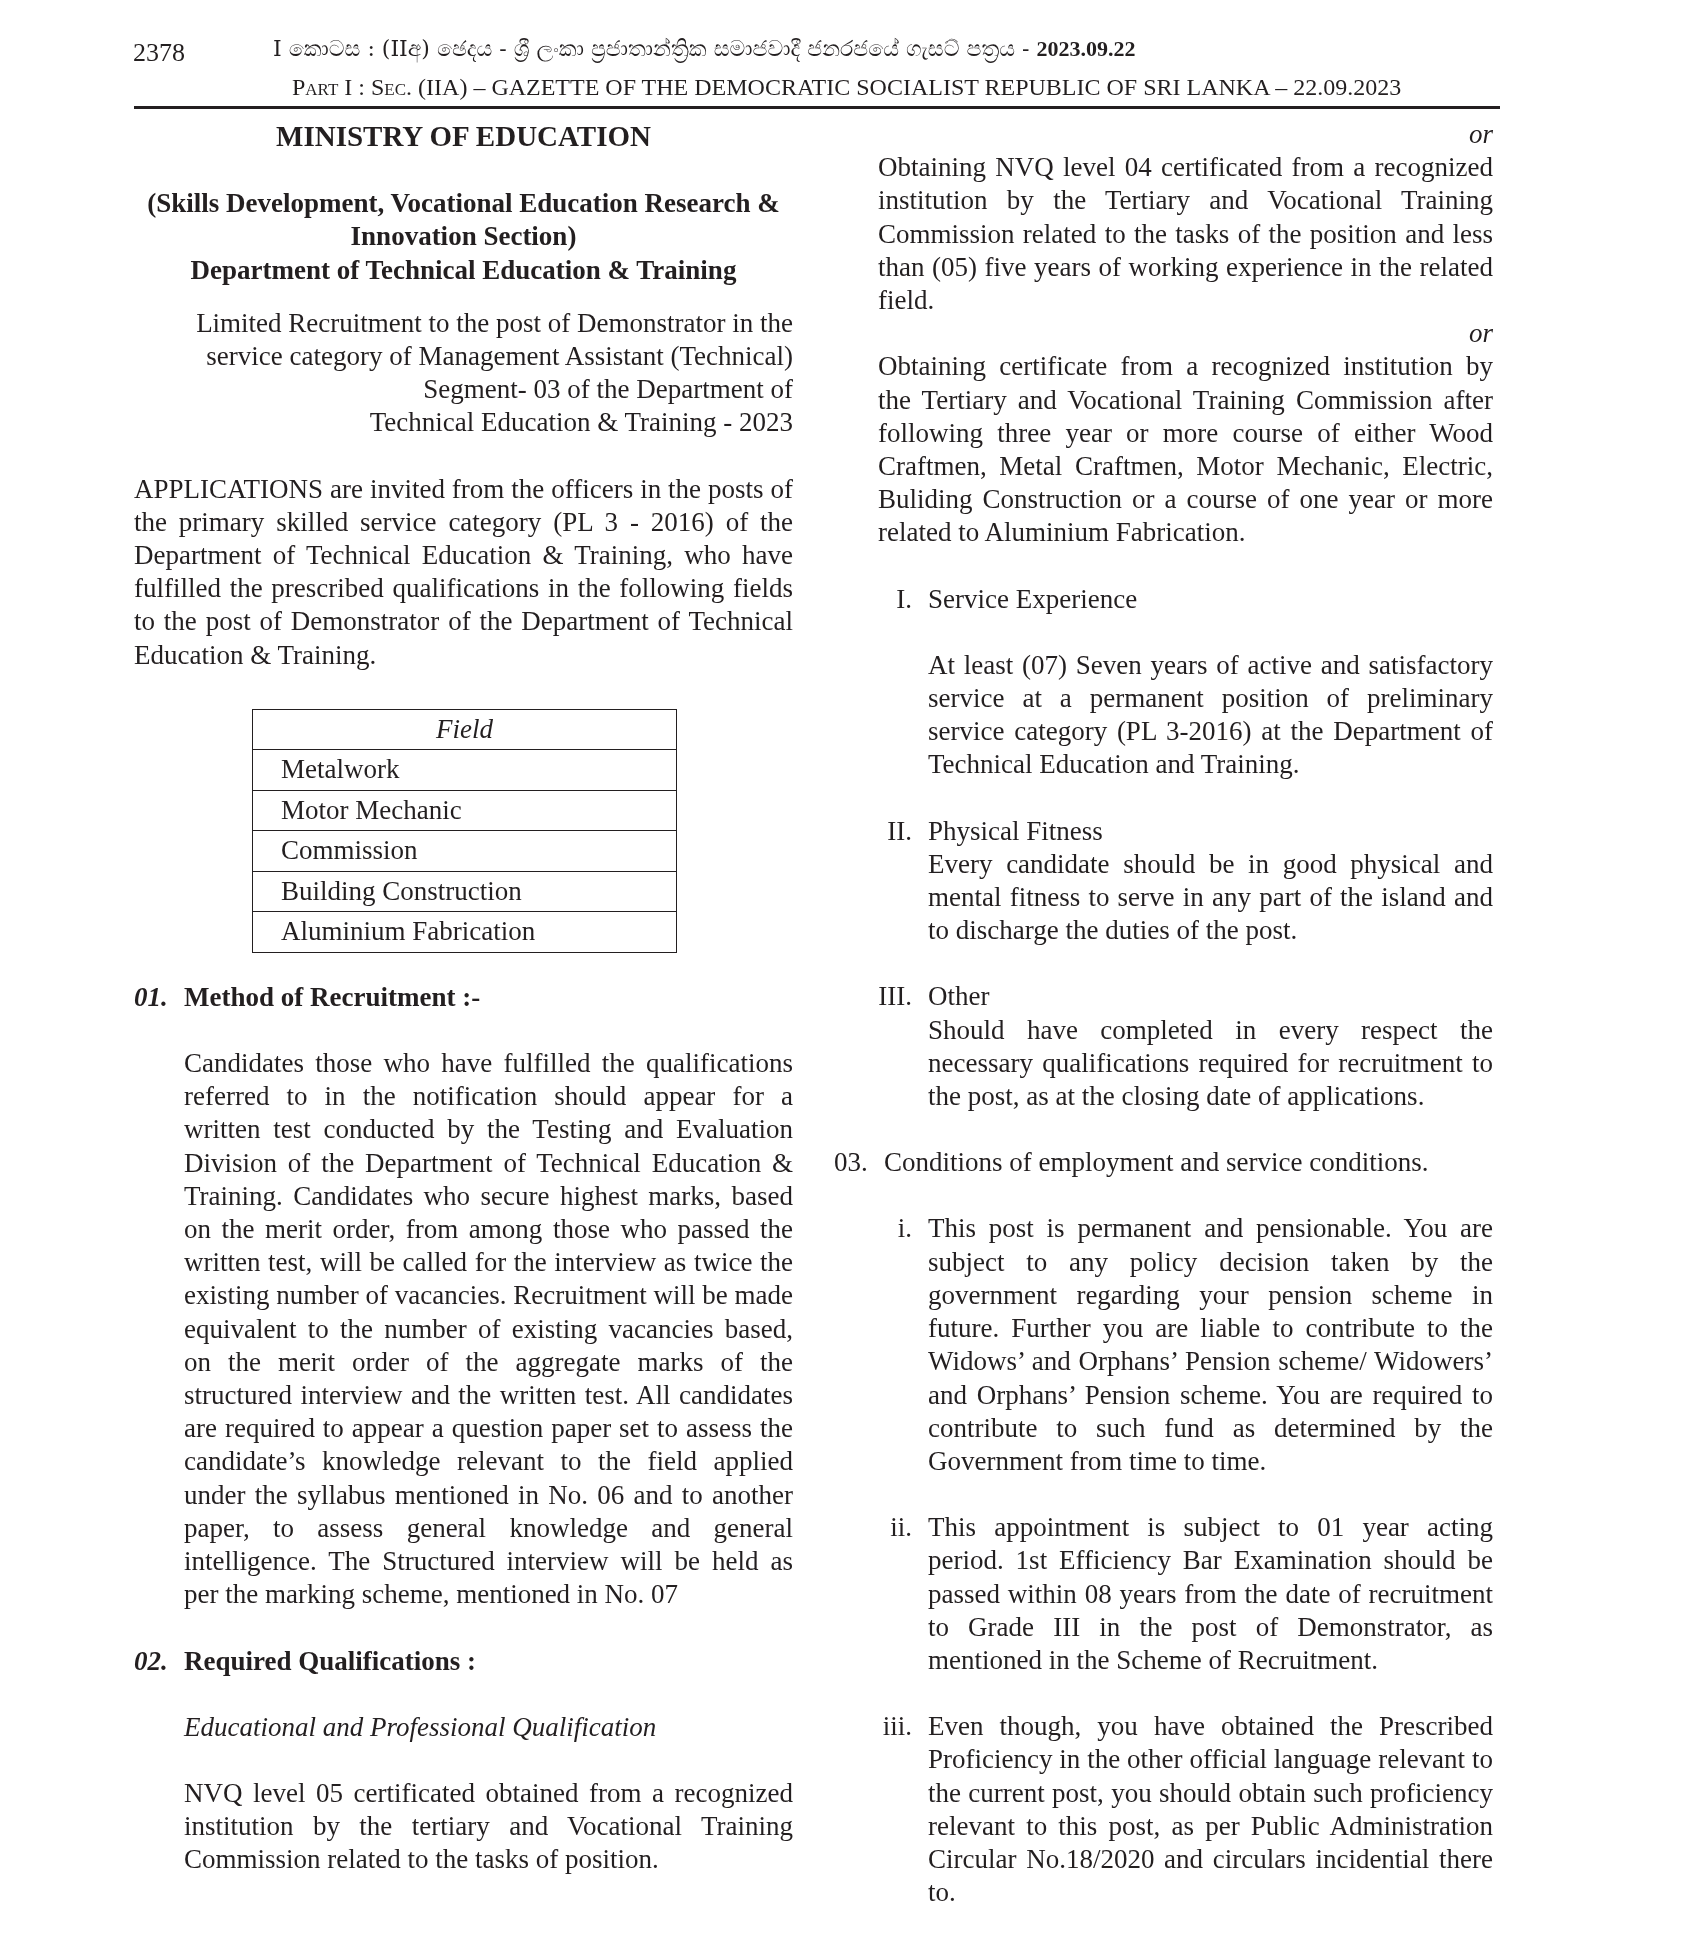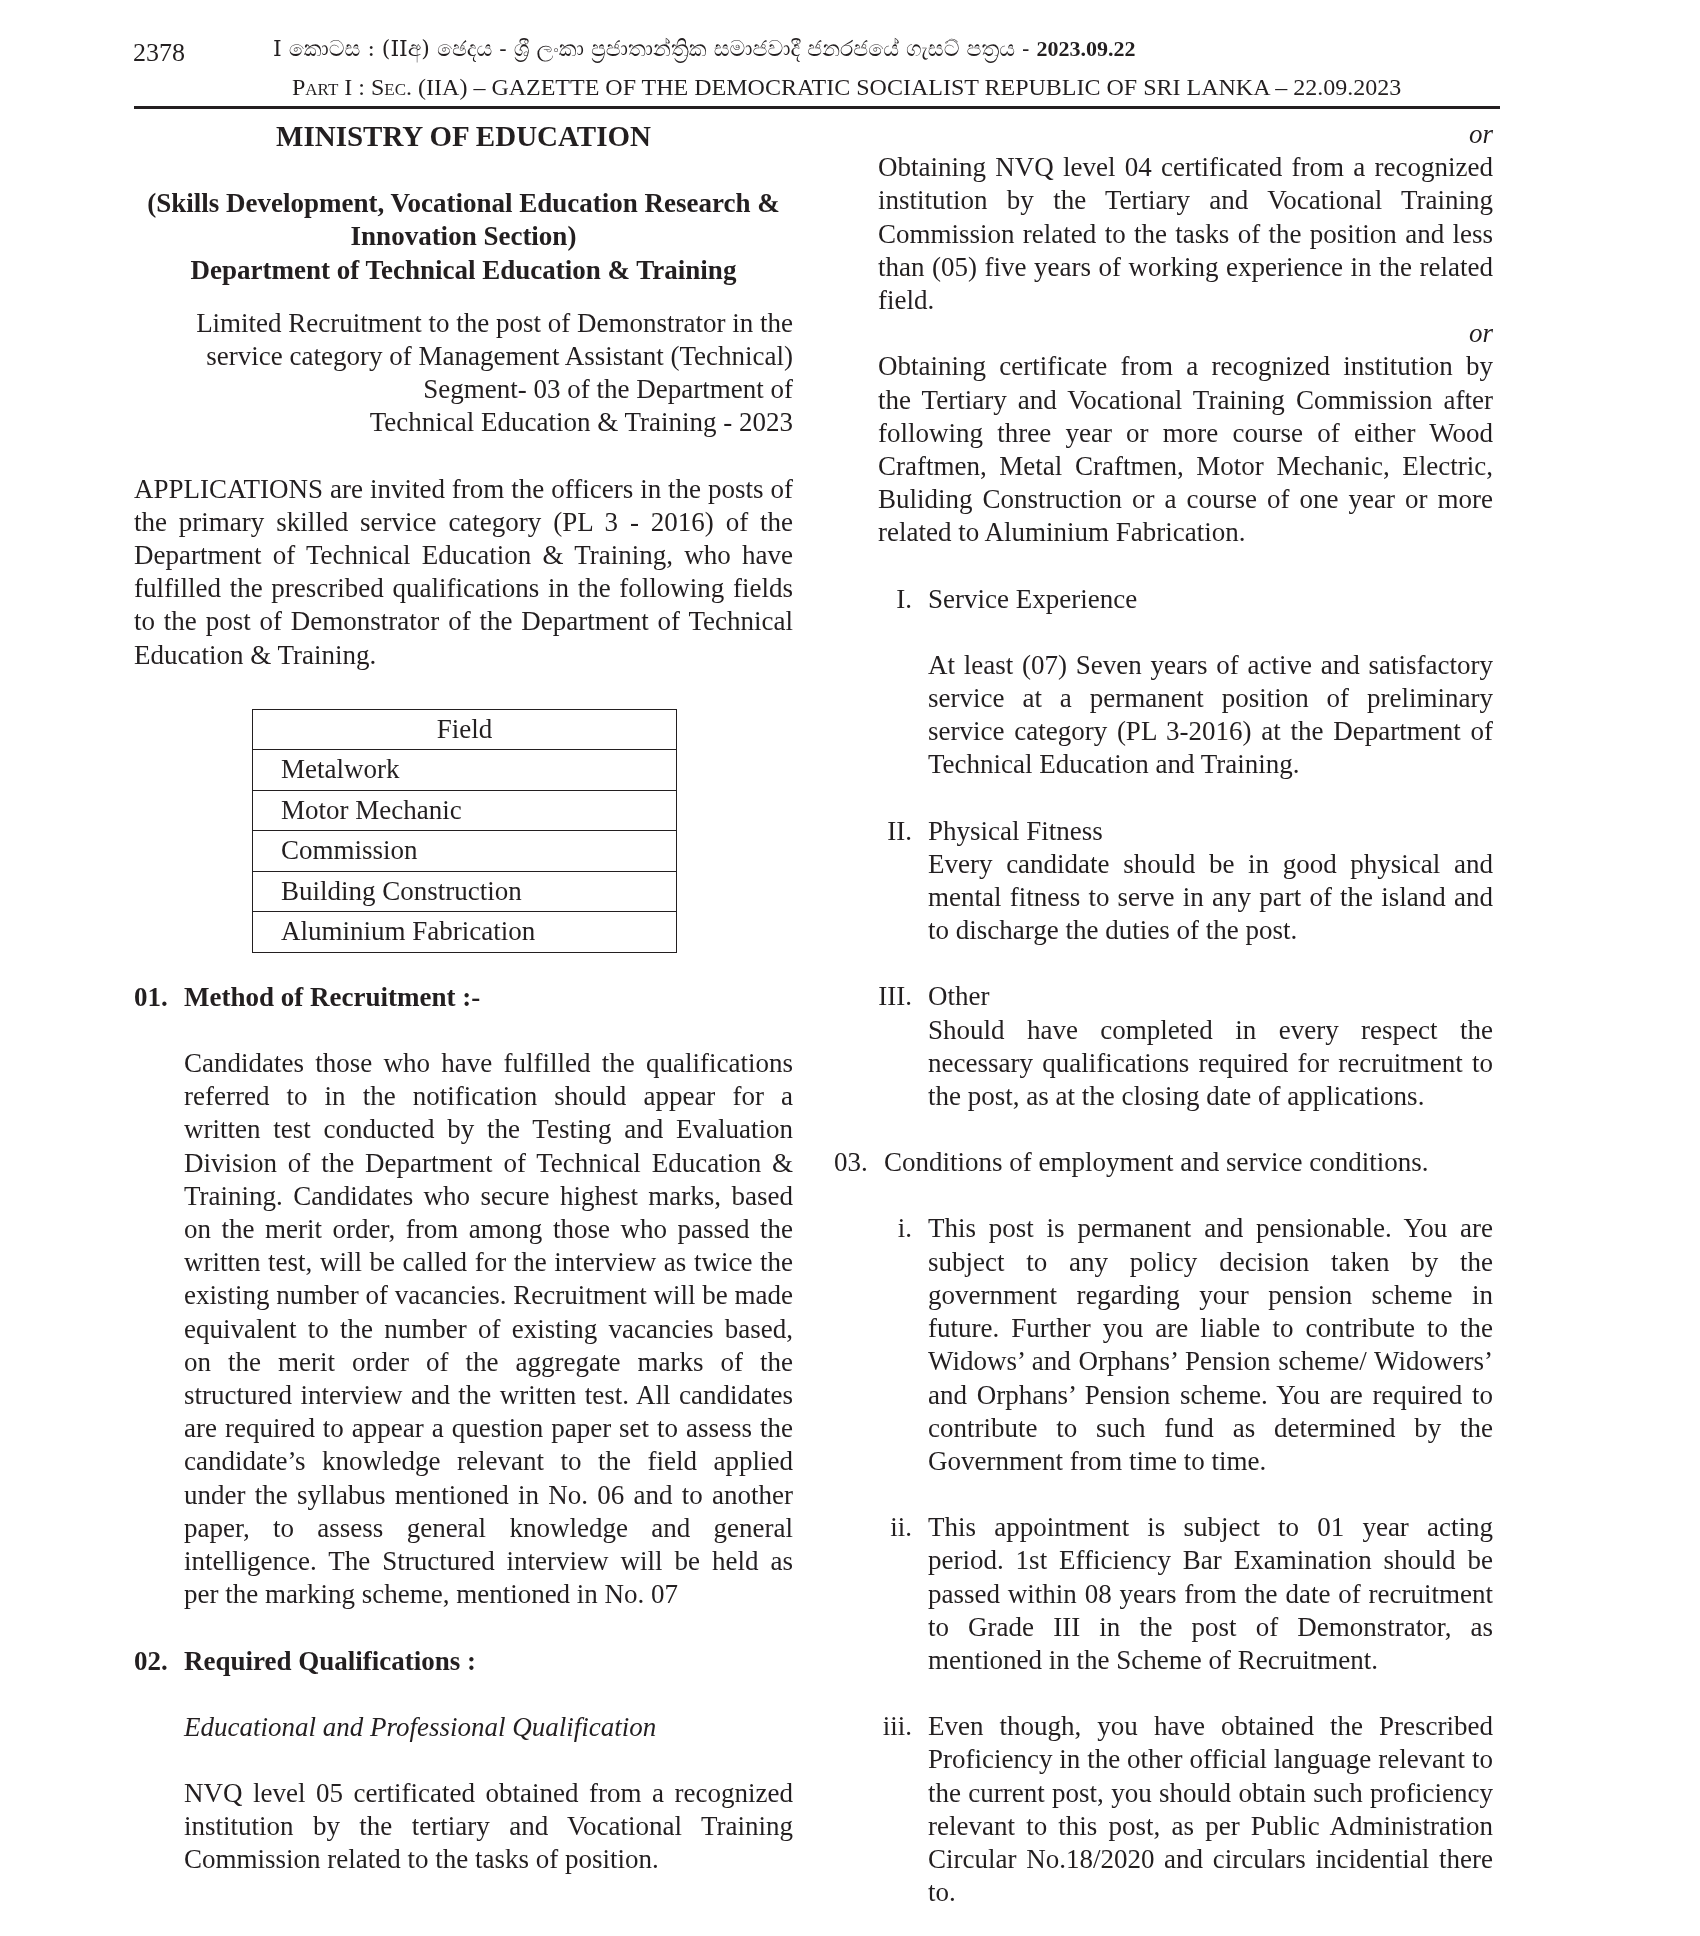--- a/index.html
+++ b/index.html
@@ -22,25 +22,25 @@
   p { margin: 0; }
   .center { text-align: right; }
   .justify { text-align: justify; text-align-last: left; }
   .italic { font-style: italic; }
 
   .title { font-size: 29px; font-weight: bold; text-align: center; margin-top: 2px; }
   .subtitle { font-weight: bold; text-align: center; }
 
   table.fields { border-collapse: collapse; margin-left: 118px; width: 425px; }
   table.fields td, table.fields th { border: 1.5px solid #231f20; height: 39.5px; padding: 0; font-size: 27px; font-weight: normal; }
-  table.fields th { }
+  table.fields th { font-style: italic; }
   table.fields td { padding-left: 28px; text-align: left; }
 
   .sec-head { display: flex; font-weight: bold; }
-  .sec-num { width: 50px; }
+  .sec-num { width: 50px; font-style: italic; }
   .indent { margin-left: 50px; }
 
   .roman { display: flex; }
   .roman .num { width: 94px; text-align: right; padding-right: 0; box-sizing: border-box; }
   .roman .num span { display: inline-block; width: 60px; text-align: left; }
   .roman .body { flex: 1; }
 
   .sub { display: flex; }
   .sub .num { width: 94px; }
   .sub .body { flex: 1; }

